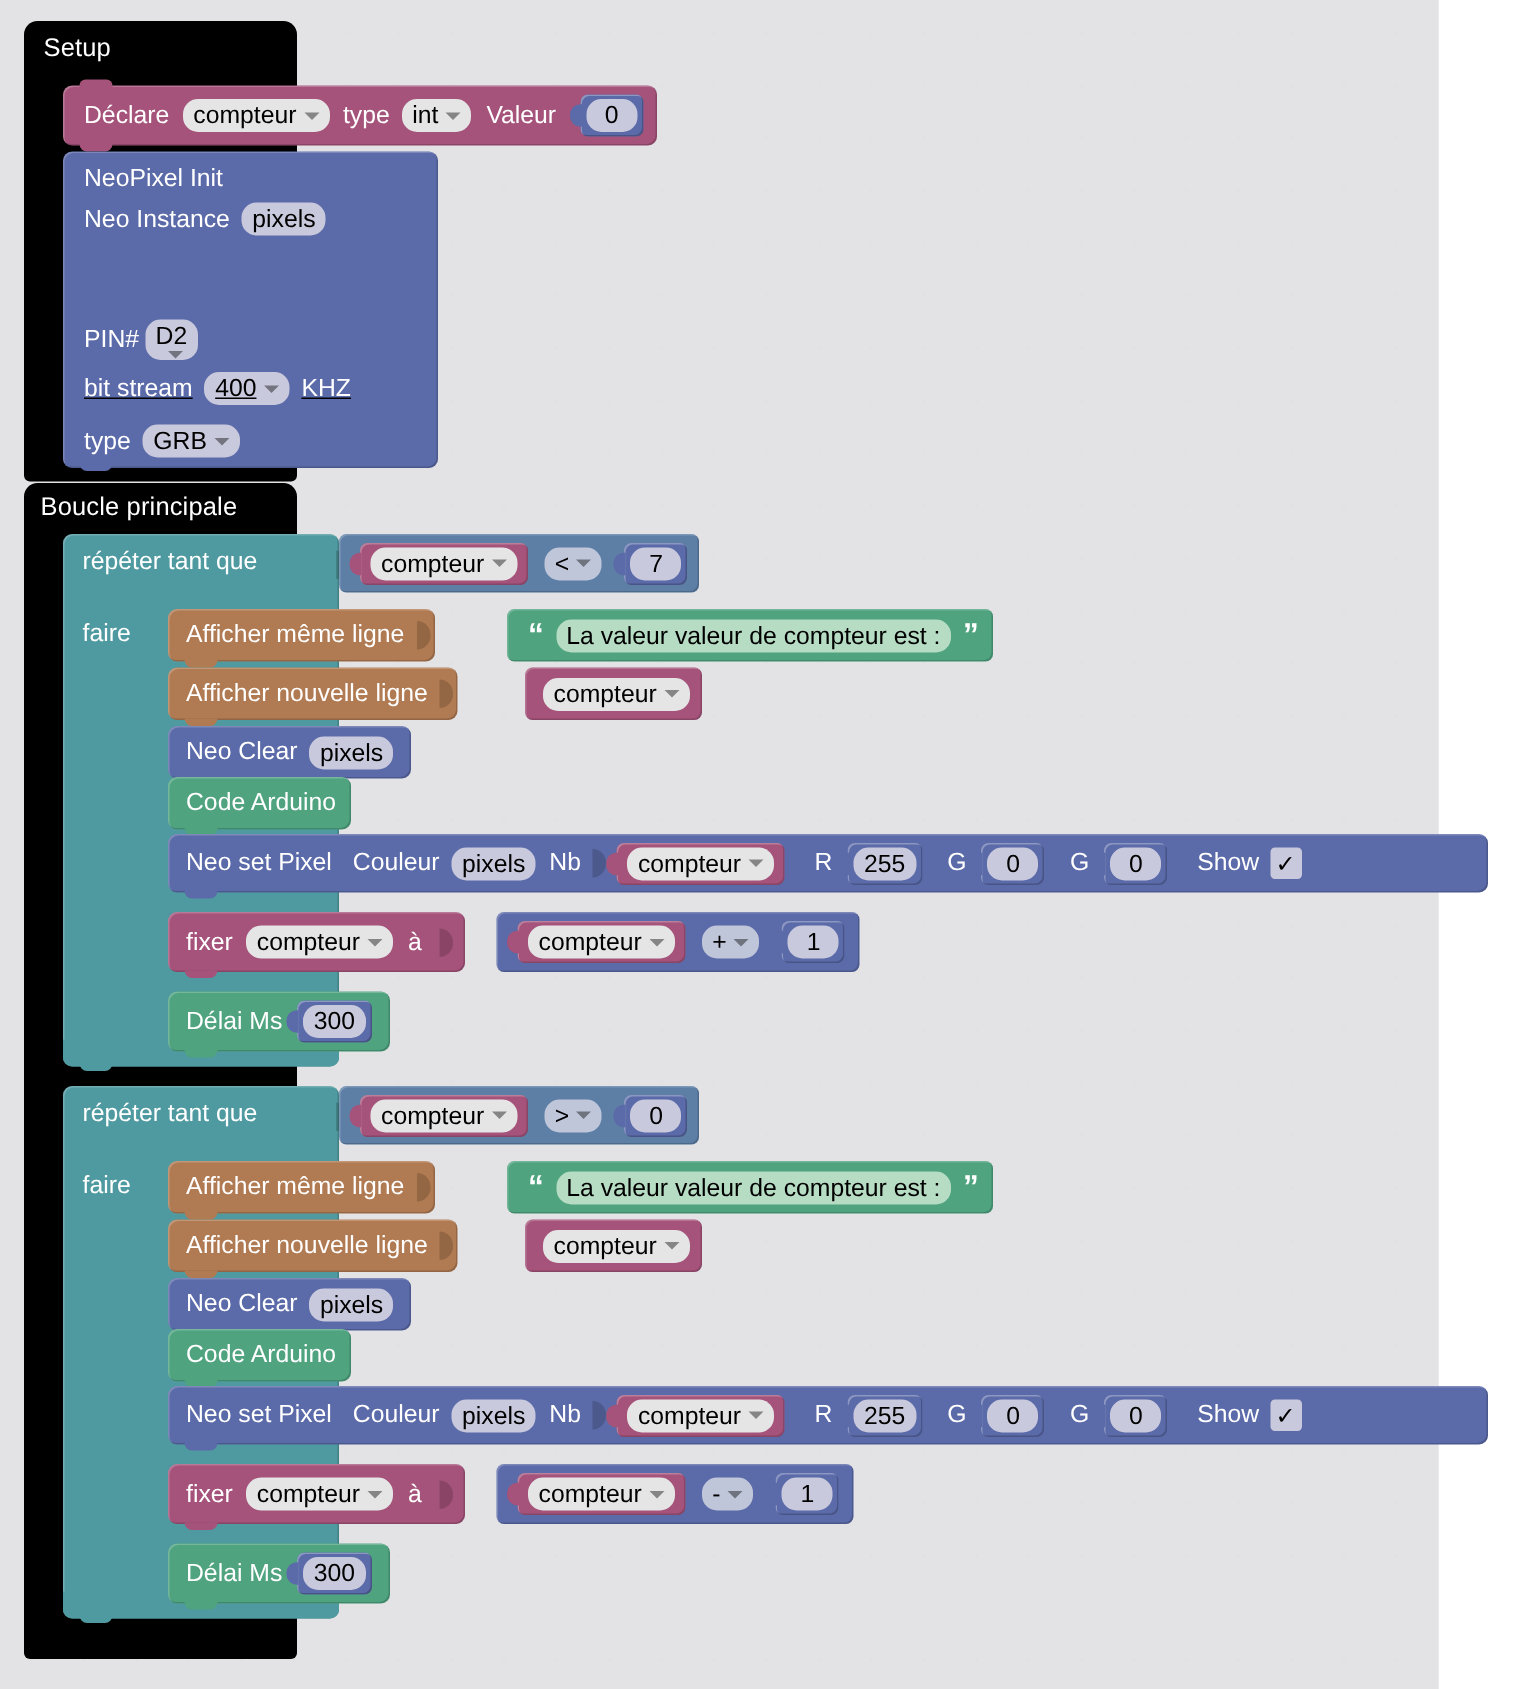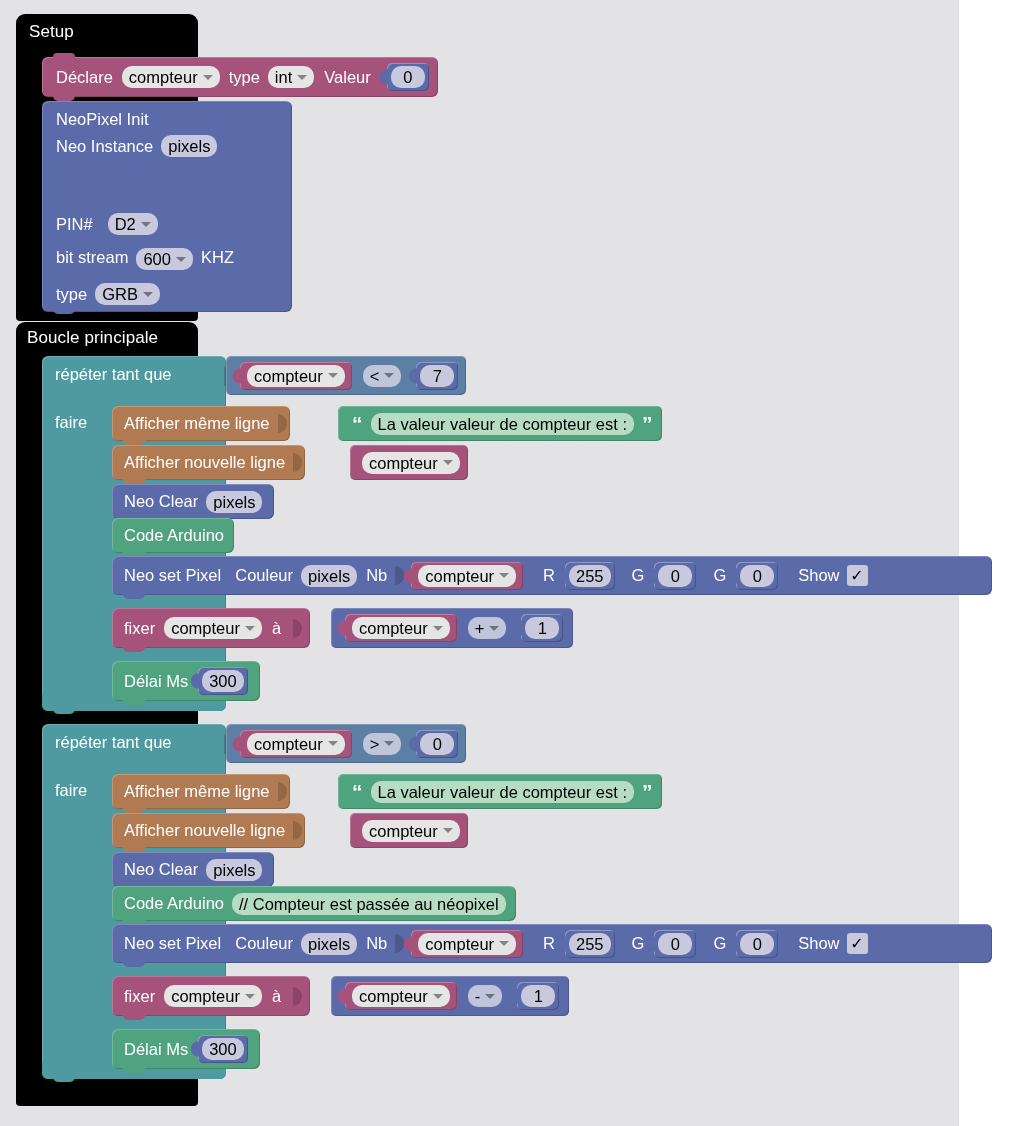--- a/index.html
+++ b/index.html
@@ -158,30 +158,30 @@
   <div class="blk lbl" style="left:56px;top:110px;font-size:16.5px;">NeoPixel Init</div>
 
   <div class="blk" style="left:56px;top:135px;display:flex;align-items:center;">
     <span class="lbl" style="font-size:16.5px;">Neo Instance</span>
     <span class="pill light" style="margin-left:8px;">pixels</span>
   </div>
 
 
   <div class="blk" style="left:56px;top:213px;display:flex;align-items:center;">
     <span class="lbl" style="font-size:16.5px;">PIN#</span>
-    <span class="pill light" style="margin-left:15px;">
+    <span class="pill light" style="margin-left:4px;flex-direction:column;">
       <span>D2</span>
       <span class="caret"></span>
     </span>
   </div>
 
-  <div class="blk" style="left:56px;top:248px;display:flex;">
+  <div class="blk" style="left:56px;top:248px;display:flex;align-items:center;text-decoration:underline;">
     <span class="lbl" style="font-size:16.5px;">bit stream</span>
     <span class="pill light" style="margin-left:8px;">
-      <span>600</span>
+      <span>400</span>
       <span class="caret"></span>
     </span>
     <span class="lbl" style="font-size:16.5px;margin-left:8px;">KHZ</span>
   </div>
 
   <div class="blk" style="left:56px;top:283px;display:flex;align-items:center;">
     <span class="lbl" style="font-size:16.5px;">type</span>
     <span class="pill light" style="margin-left:8px;">
       <span>GRB</span>
       <span class="caret"></span>
@@ -358,21 +358,20 @@
     </span>
   </div>
 
   <div class="blk stmt notch-b" style="left:112px;top:852px;height:35px;background:#5b6aa8;padding-right:12px;">
     <span class="lbl">Neo Clear</span>
     <span class="pill light" style="margin-left:8px;">pixels</span>
   </div>
 
   <div class="blk stmt notch-b" style="left:112px;top:886px;height:35px;background:#4fa37f;padding-right:10px;">
     <span class="lbl">Code Arduino</span>
-    <span class="pill green" style="margin-left:8px;">// Compteur est passée au néopixel</span>
   </div>
 
   <div class="blk stmt notch-b" style="left:112px;top:924px;height:39px;background:#5b6aa8;padding-right:10px;width:880px;">
     <span class="lbl">Neo set Pixel</span>
     <span class="lbl" style="margin-left:14px;">Couleur</span>
     <span class="pill light" style="margin-left:8px;">pixels</span>
     <span class="lbl" style="margin-left:9px;">Nb</span>
     <span class="sock"></span>
     <span class="rep" style="background:#a5537a;margin-left:7px;">
       <span class="pill rose">

